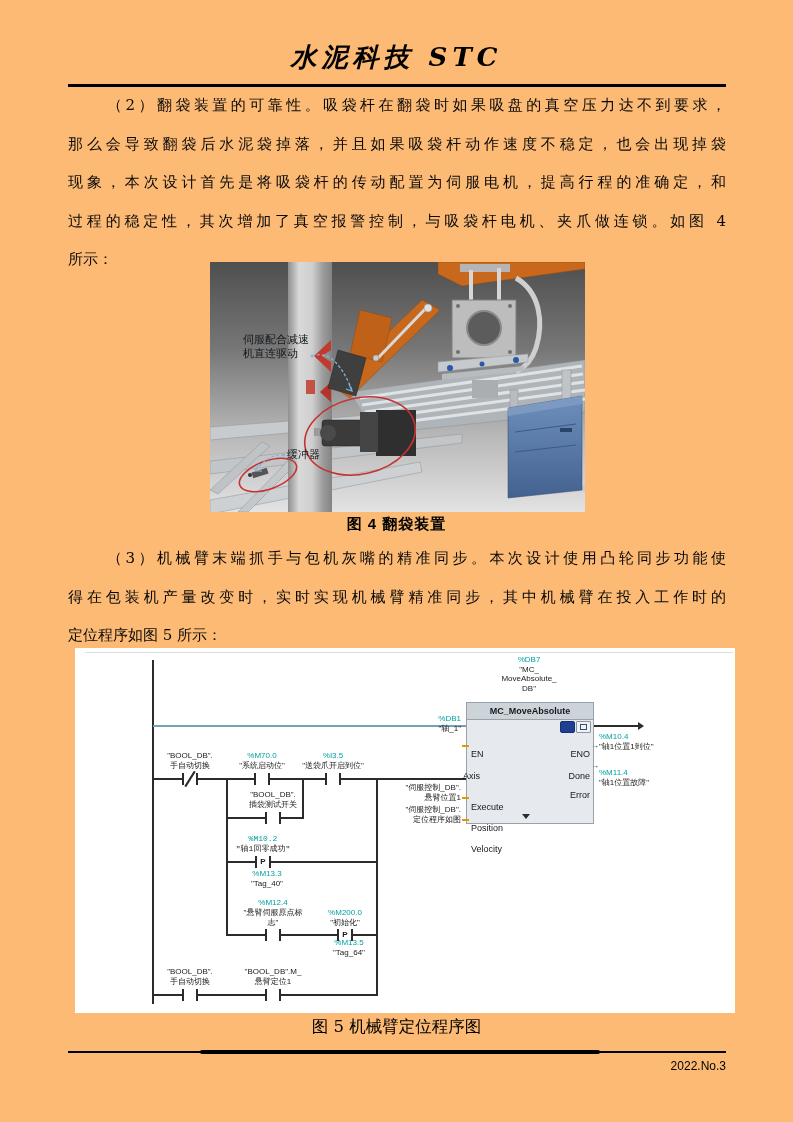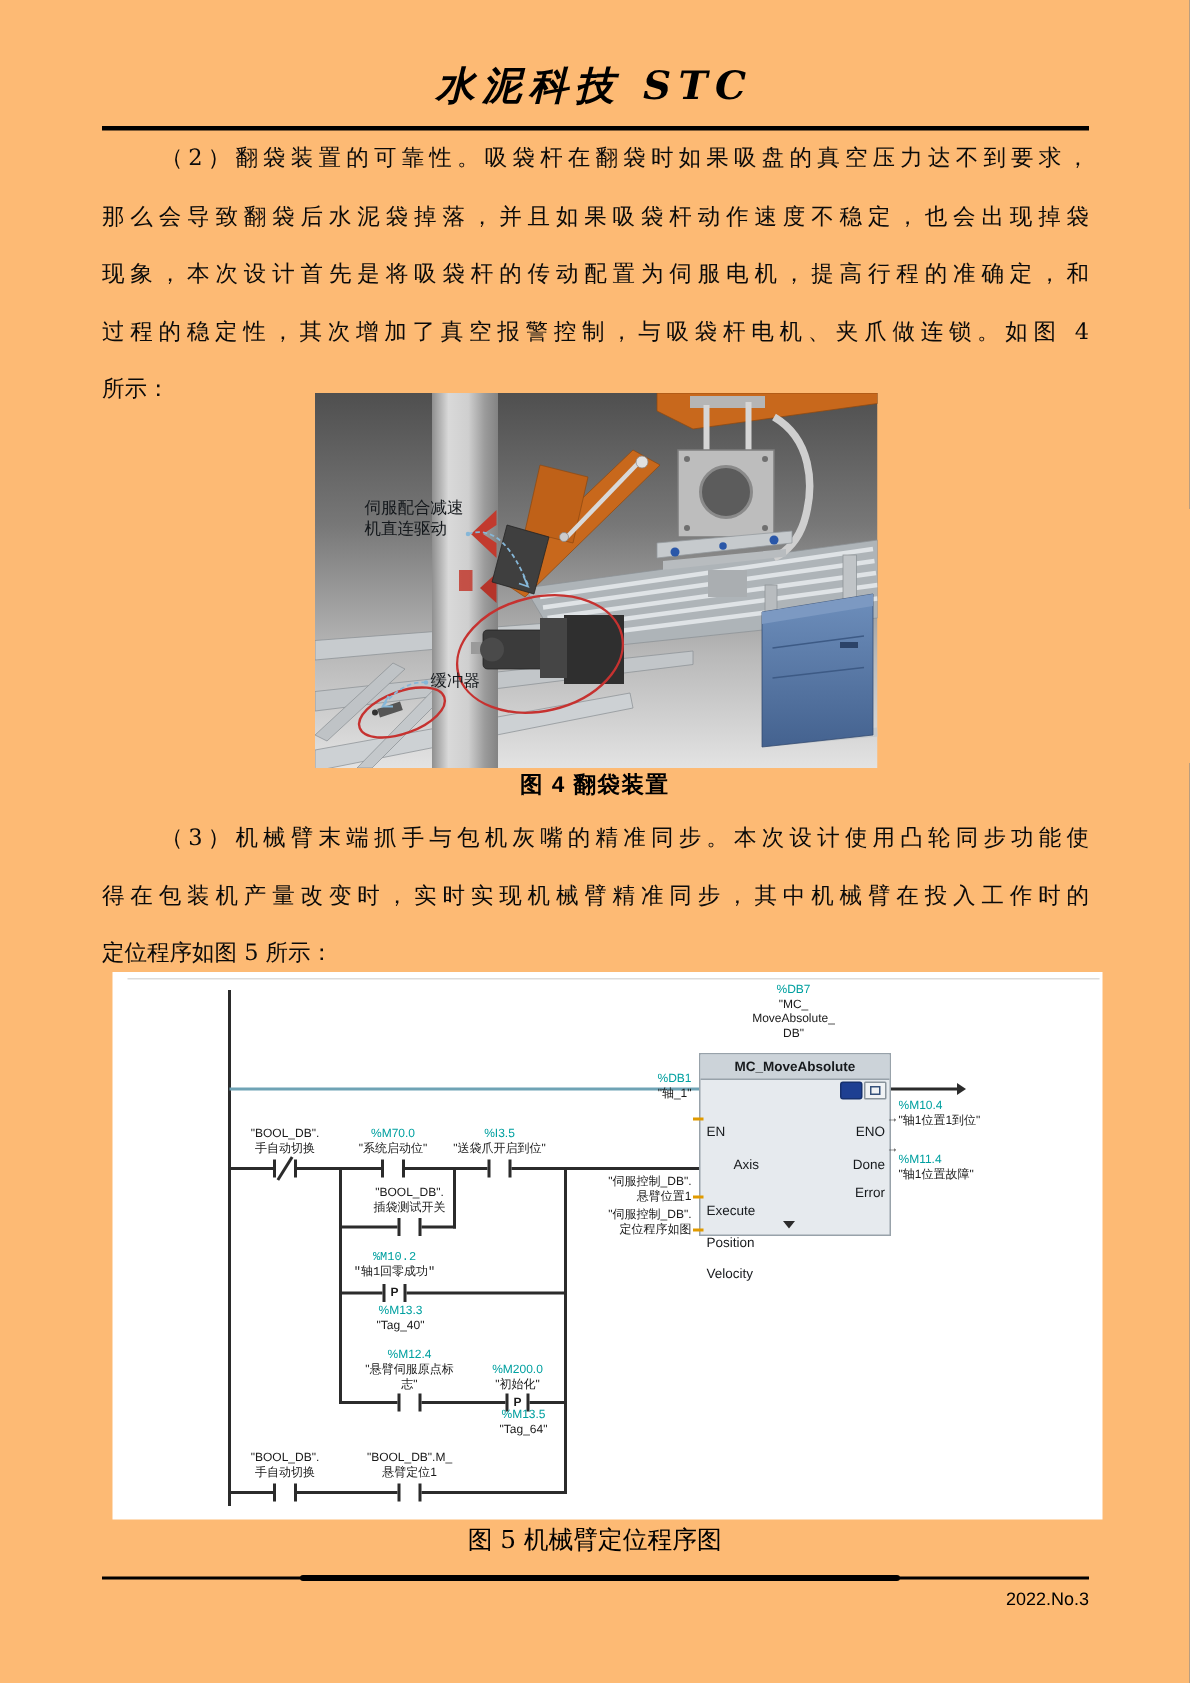--- a/index.html
+++ b/index.html
@@ -230,21 +230,21 @@
     </div>
 
     <div class="fb-block">
       <div class="fb-header">MC_MoveAbsolute</div>
     </div>
     <div class="fb-icon1"></div>
     <div class="fb-icon2">
         <i></i>
       </div>
     <div class="fb-pin" style="left:396px;top:72px;">EN</div>
-    <div class="fb-pin" style="left:414px;top:94px;">Axis</div>
+    <div class="fb-pin" style="left:388px;top:94px;">Axis</div>
     <div class="fb-pin" style="left:396px;top:125px;">Execute</div>
     <div class="fb-pin" style="left:396px;top:146px;">Position</div>
     <div class="fb-pin" style="left:396px;top:167px;">Velocity</div>
     <div class="fb-pin rt" style="left:440px;top:72px;">ENO</div>
     <div class="fb-pin rt" style="left:440px;top:94px;">Done</div>
     <div class="fb-pin rt" style="left:440px;top:113px;">Error</div>
     <div class="fb-tri"></div>
 
     <div class="op-label" style="right:274px;top:66px;">
       <span class="addr">%DB1</span>

